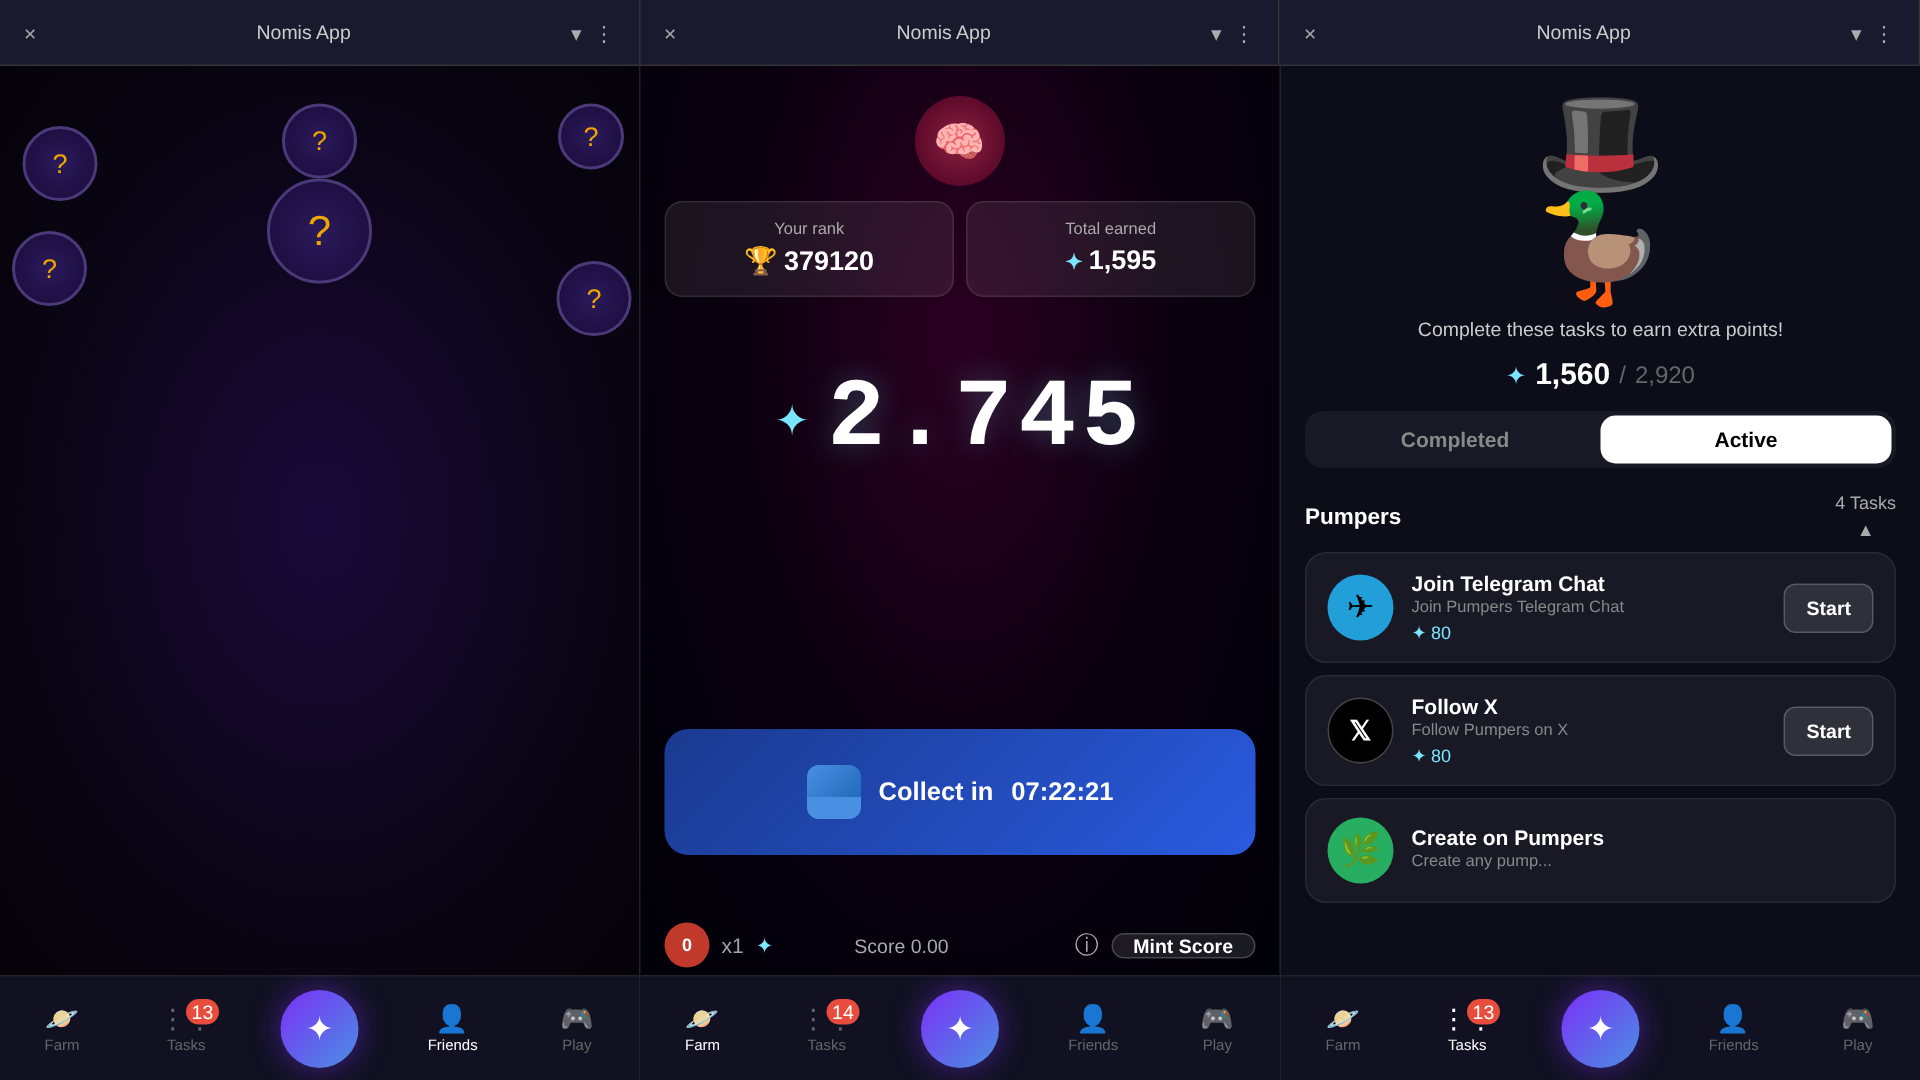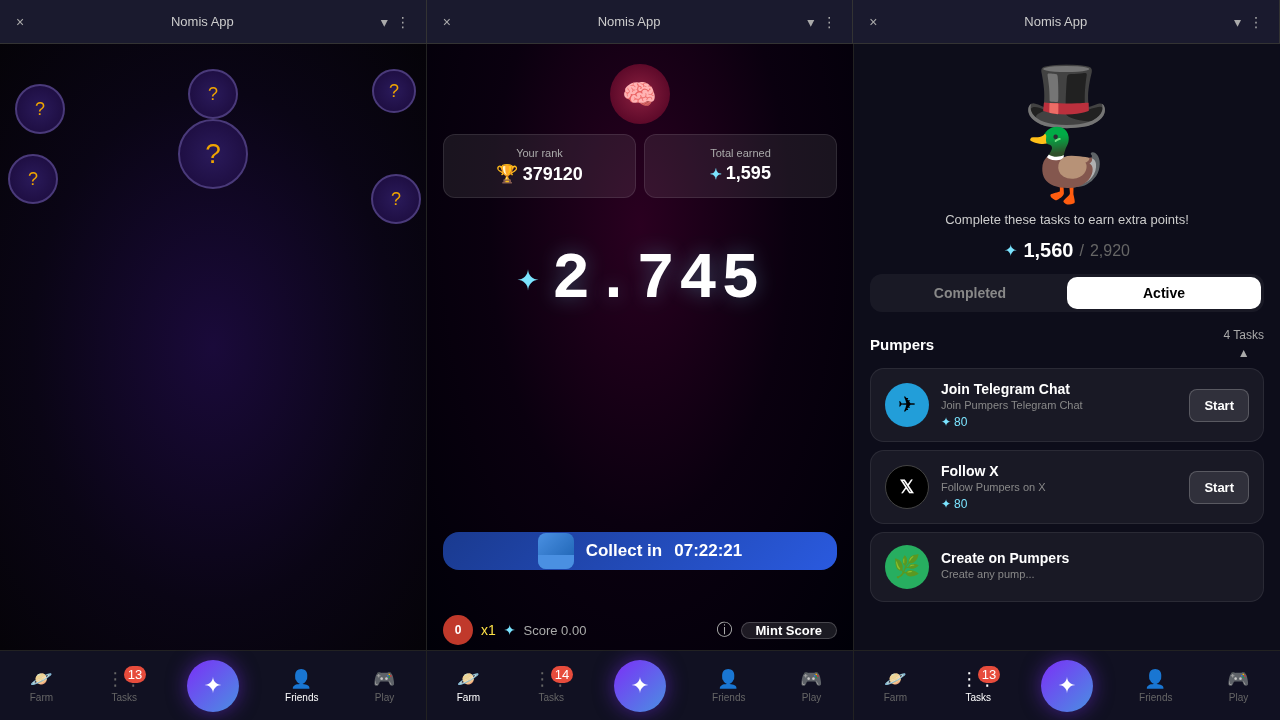--- a/index.html
+++ b/index.html
@@ -282,21 +282,21 @@
     }
 
     .p2-collect-btn {
       position: absolute;
       bottom: 80px;
       left: 16px;
       right: 16px;
       background: linear-gradient(135deg, #1a3a8f, #2a5adf);
       border: none;
       border-radius: 16px;
-      padding: 1px;
+      padding: 24px;
       color: #fff;
       font-size: 17px;
       font-weight: 600;
       cursor: pointer;
       display: flex;
       align-items: center;
       justify-content: center;
       gap: 12px;
     }
     .collect-progress {
@@ -328,23 +328,23 @@
       border-radius: 50%;
       width: 30px;
       height: 30px;
       display: flex;
       align-items: center;
       justify-content: center;
       color: #fff;
       font-size: 12px;
       font-weight: 700;
     }
-    .p2-x1 { color: #fde047; font-size: 14px; }
+    .p2-x1 { color: #a3a3a3; font-size: 14px; }
     .p2-gem-dot { color: #7be4ff; font-size: 14px; }
-    .p2-score-text { color: #aaa; font-size: 13px; flex: 1; }
+    .p2-score-text { color: #aaa; font-size: 13px; flex: 1; margin-left: 46px; }
     .p2-info-btn {
       color: #aaa;
       font-size: 16px;
       cursor: pointer;
       background: none;
       border: none;
     }
     .p2-mint-btn {
       background: rgba(255,255,255,0.1);
       border: 1px solid rgba(255,255,255,0.2);

